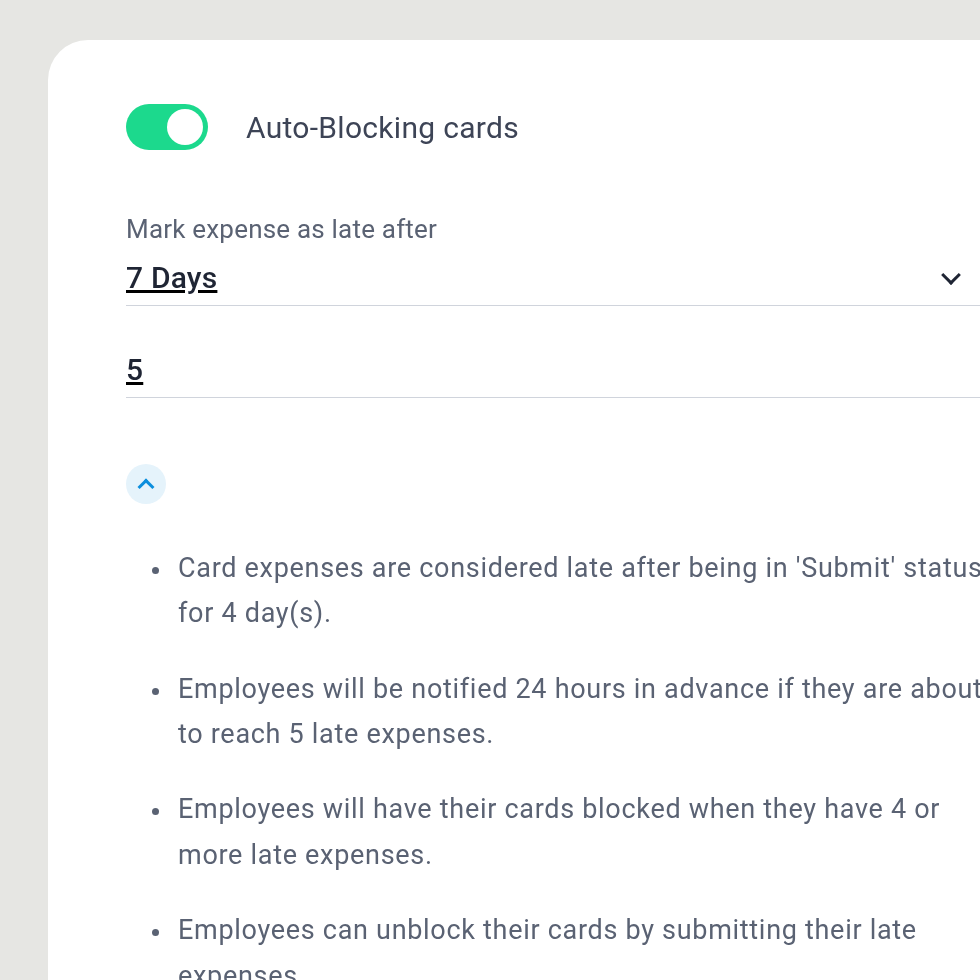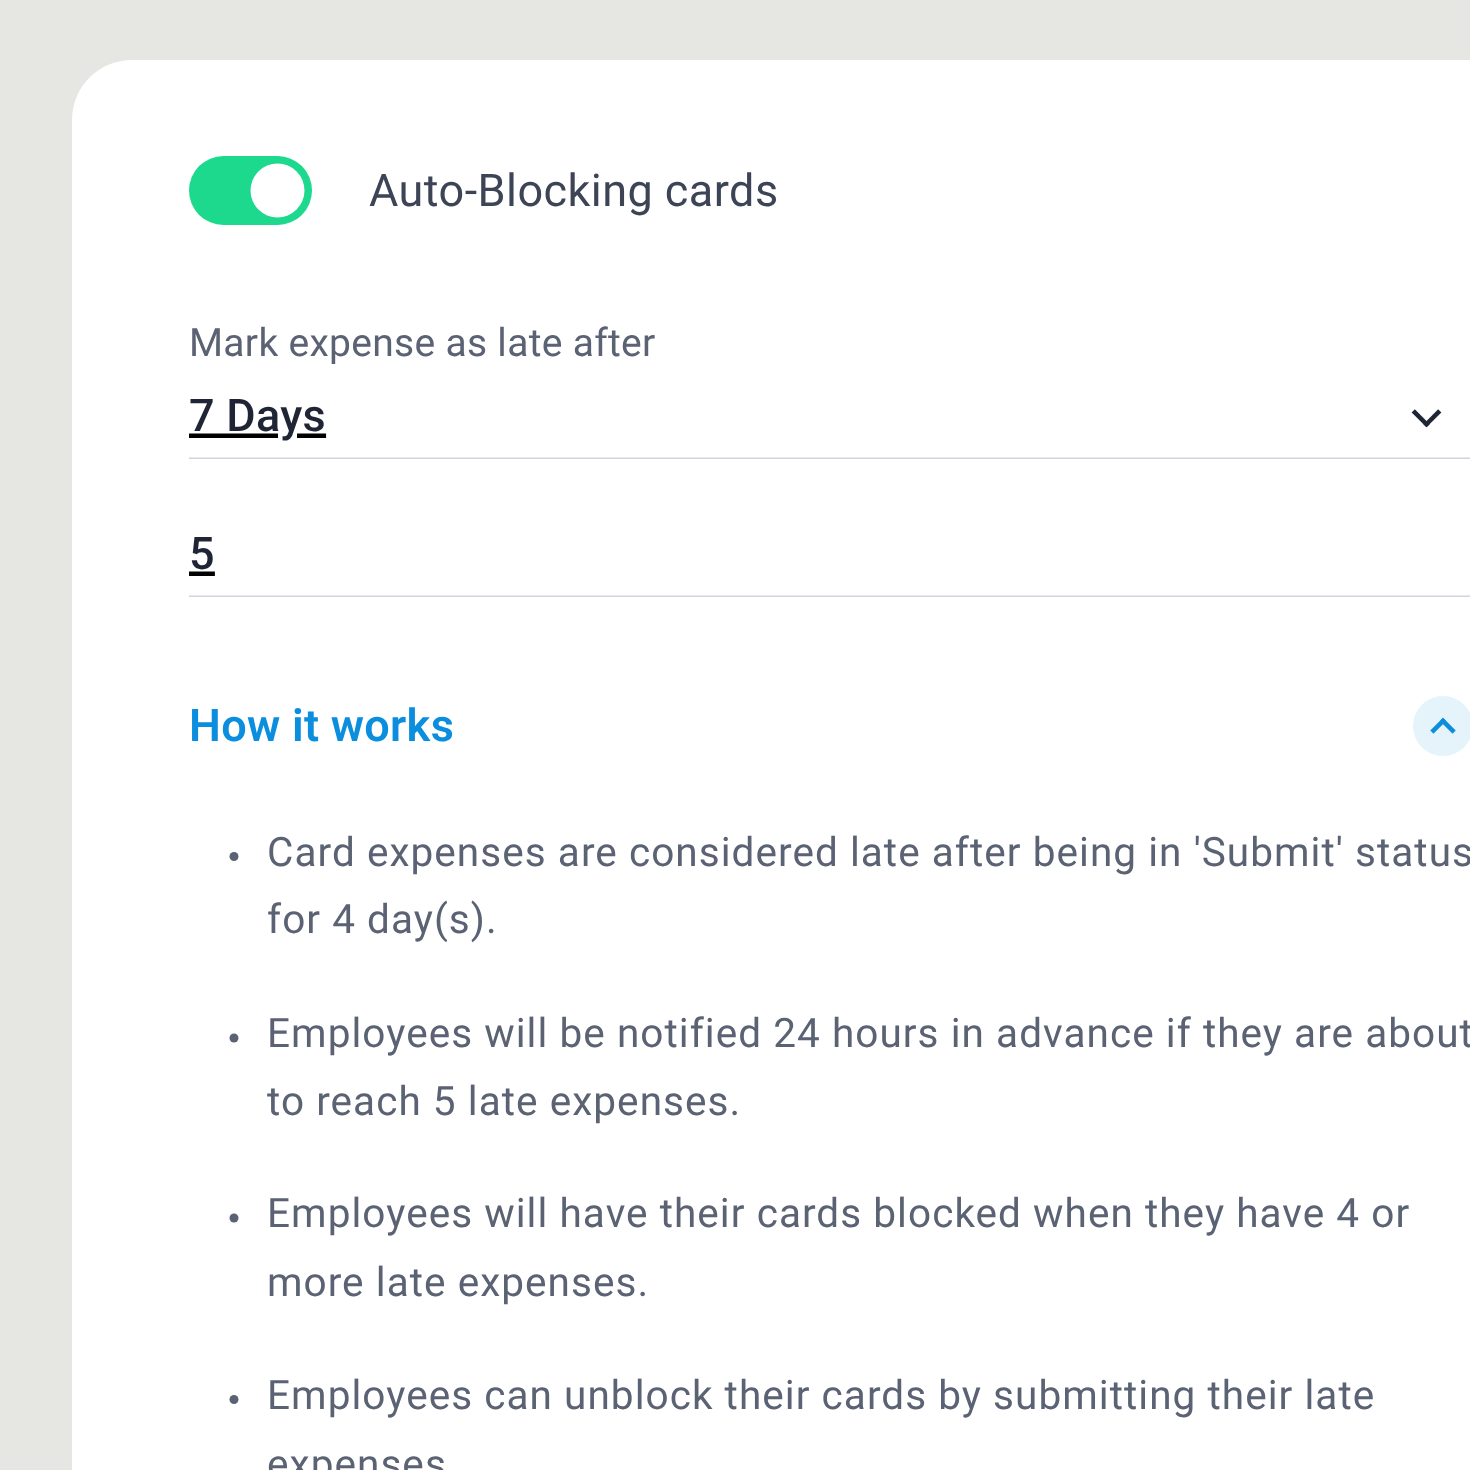--- a/index.html
+++ b/index.html
@@ -159,21 +159,20 @@
     </div>
   </div>
 
   <div class="field">
     <div class="field-control">
       <span class="field-value">5</span>
     </div>
   </div>
 
   <div class="how-row">
-    <div class="how-label">How it works</div>
     <div class="chevron-circle">
       <span class="chevron-up-blue"></span>
     </div>
   </div>
 
   <ul class="bullets">
     <li>Card expenses are considered late after being in 'Submit' status for 4 day(s).</li>
     <li>Employees will be notified 24 hours in advance if they are about to reach 5 late expenses.</li>
     <li>Employees will have their cards blocked when they have 4 or more late expenses.</li>
     <li>Employees can unblock their cards by submitting their late expenses.</li>

